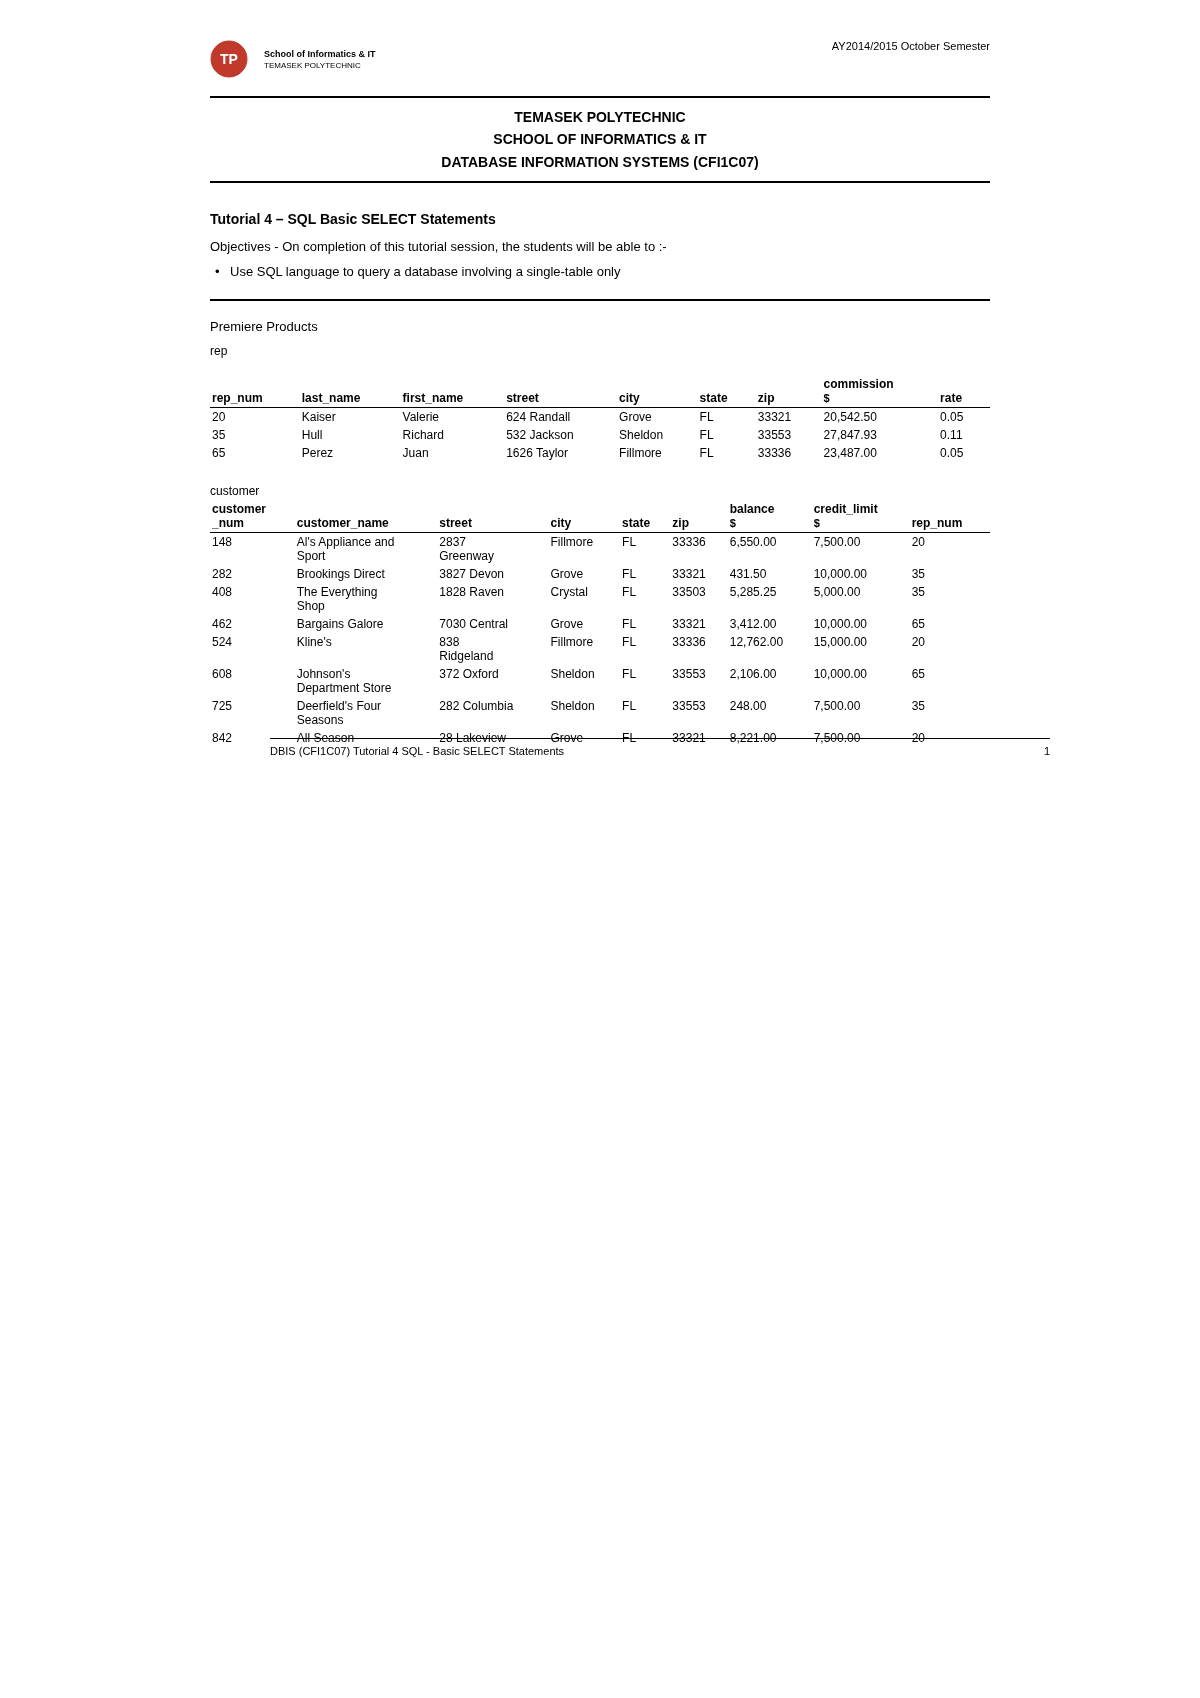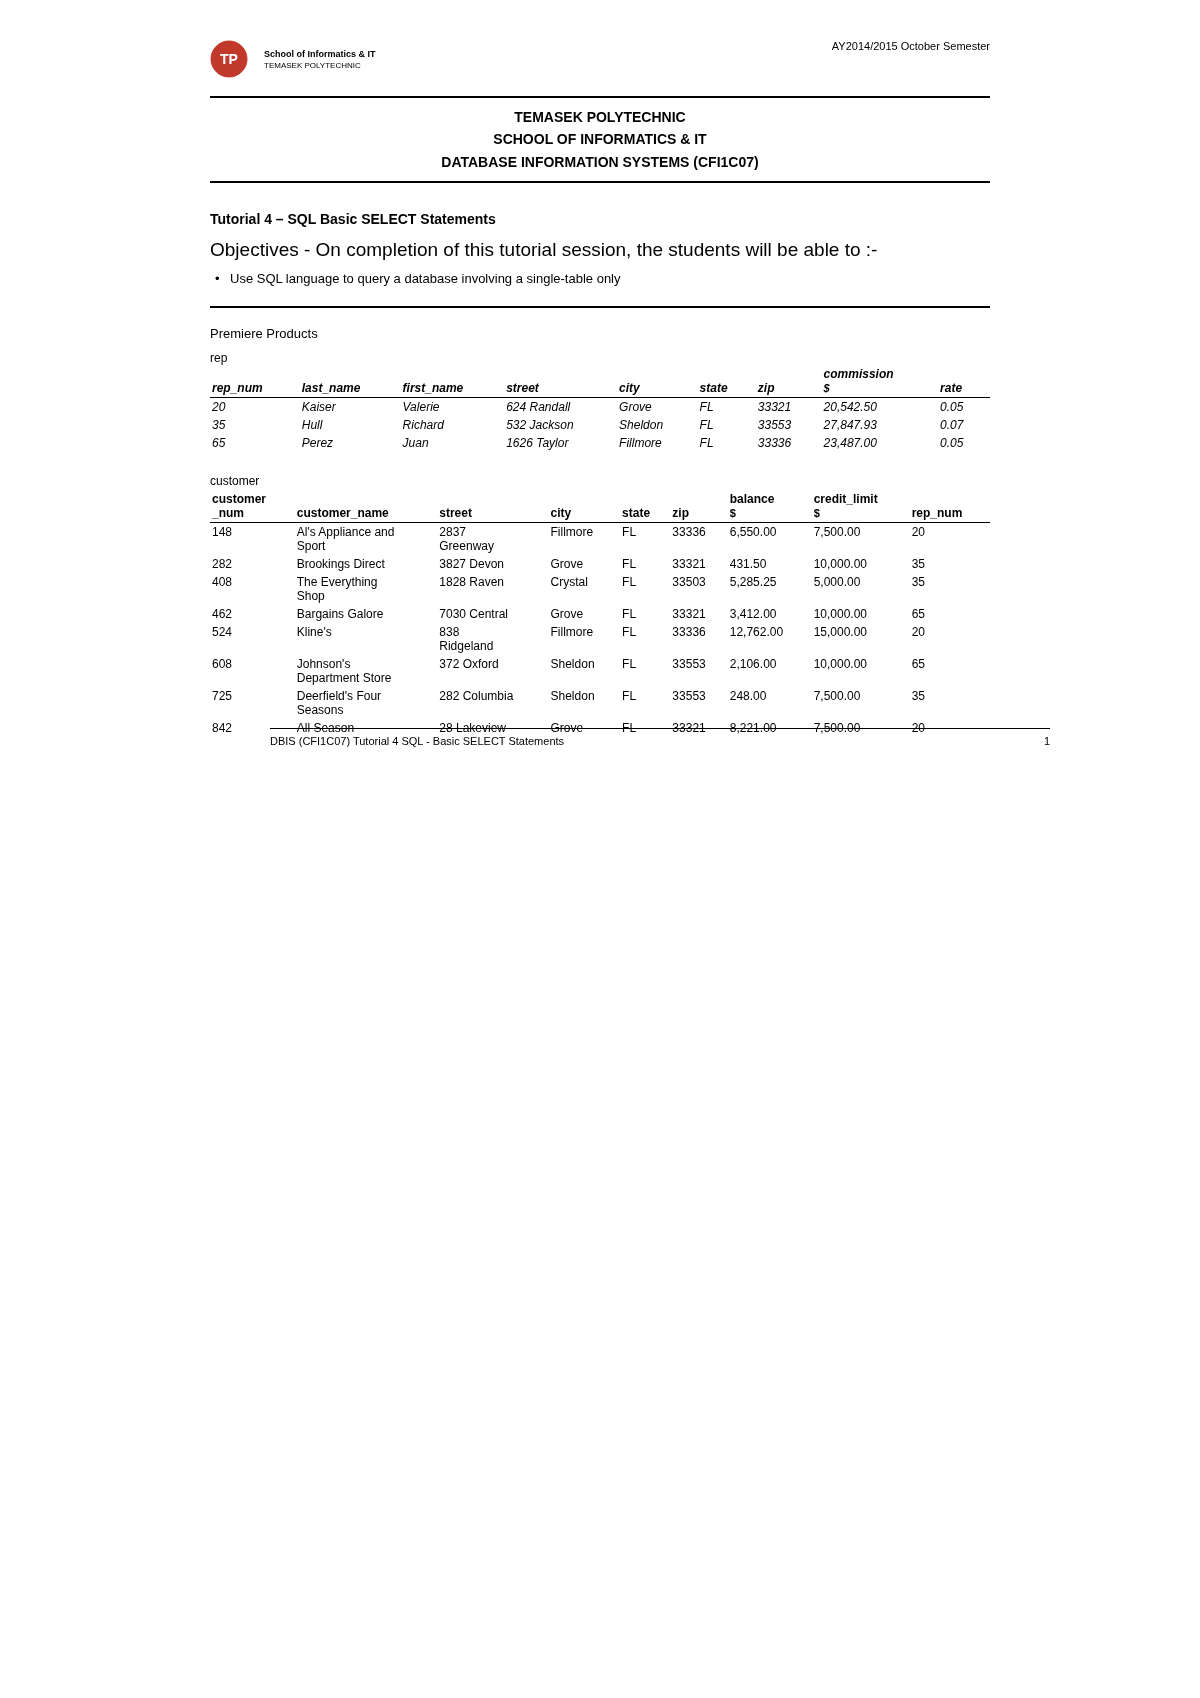--- a/index.html
+++ b/index.html
@@ -63,21 +63,21 @@
       text-transform: uppercase;
       line-height: 1.6;
     }
     .tutorial-title {
       font-size: 14px;
       font-weight: bold;
       margin-bottom: 12px;
       margin-top: 10px;
     }
     .objectives {
-      font-size: 19px;
+      font-size: 13px;
       margin-bottom: 10px;
     }
     .bullet-list {
       list-style: none;
       padding-left: 20px;
       margin-bottom: 20px;
     }
     .bullet-list li {
       font-size: 13px;
       margin-bottom: 6px;
@@ -115,21 +115,20 @@
       text-align: left;
       padding: 2px 8px 2px 2px;
       vertical-align: top;
     }
     .th-sub {
       font-weight: bold;
       font-size: 11px;
     }
     .rep-table th, .rep-table td {
       padding: 2px 12px 2px 2px;
-      font-style: italic;
     }
     .customer-table th, .customer-table td {
       padding: 2px 8px 2px 2px;
     }
     .page-footer {
       position: absolute;
       bottom: 30px;
       left: 60px;
       right: 60px;
       display: flex;
@@ -174,21 +173,21 @@
 
   <div class="objectives">Objectives - On completion of this tutorial session, the students will be able to :-</div>
   <ul class="bullet-list">
     <li>Use SQL language to query a database involving a single-table only</li>
   </ul>
 
   <hr class="divider">
 
   <div class="section-label">Premiere Products</div>
 
-  <div style="font-size:12px; margin-bottom:0;">rep</div>
+  <div style="font-size:12px; margin-bottom:17px;">rep</div>
   <table class="db-table rep-table">
     <thead>
       <tr>
         <th>rep_num</th>
         <th>last_name</th>
         <th>first_name</th>
         <th>street</th>
         <th>city</th>
         <th>state</th>
         <th>zip</th>
@@ -210,21 +209,21 @@
         </tr>
         <tr>
           <td>35</td>
           <td>Hull</td>
           <td>Richard</td>
           <td>532 Jackson</td>
           <td>Sheldon</td>
           <td>FL</td>
           <td>33553</td>
           <td>27,847.93</td>
-          <td>0.07</td>
+          <td>0.11</td>
         </tr>
         <tr>
           <td>65</td>
           <td>Perez</td>
           <td>Juan</td>
           <td>1626 Taylor</td>
           <td>Fillmore</td>
           <td>FL</td>
           <td>33336</td>
           <td>23,487.00</td>

